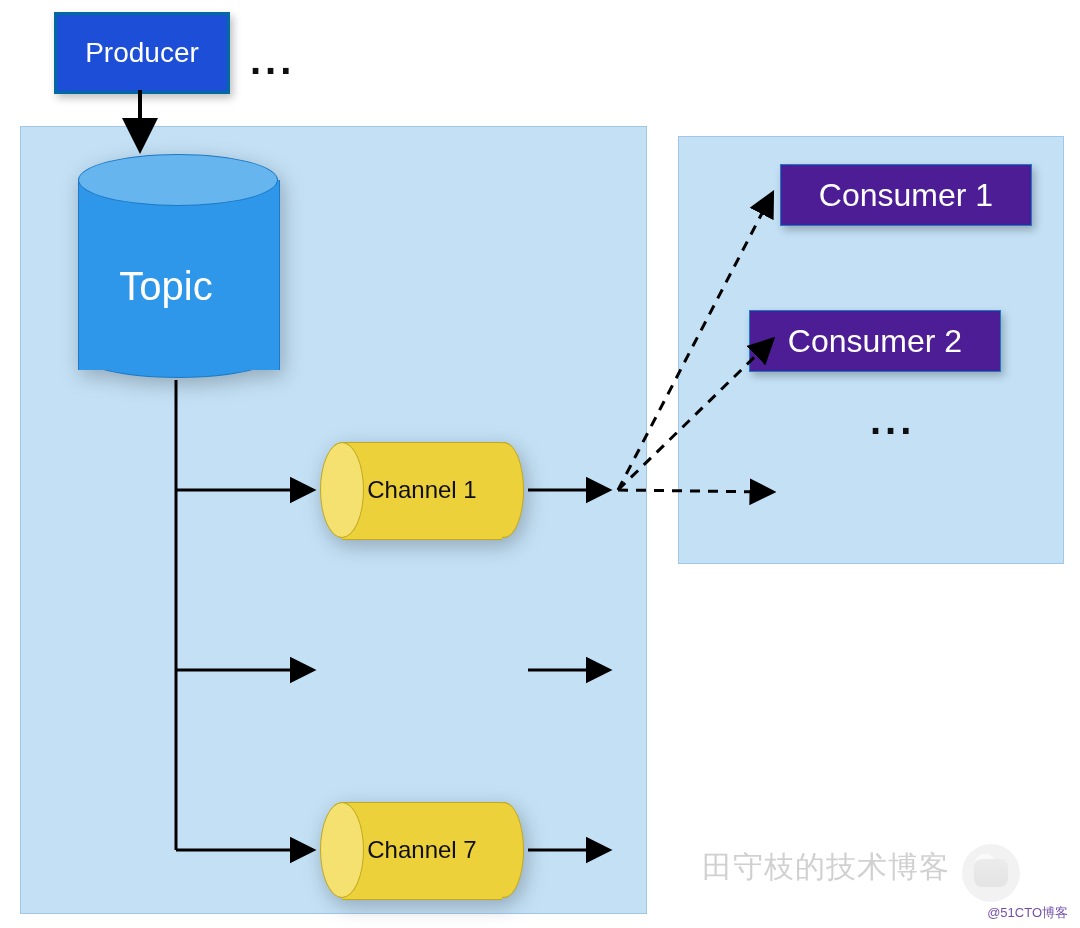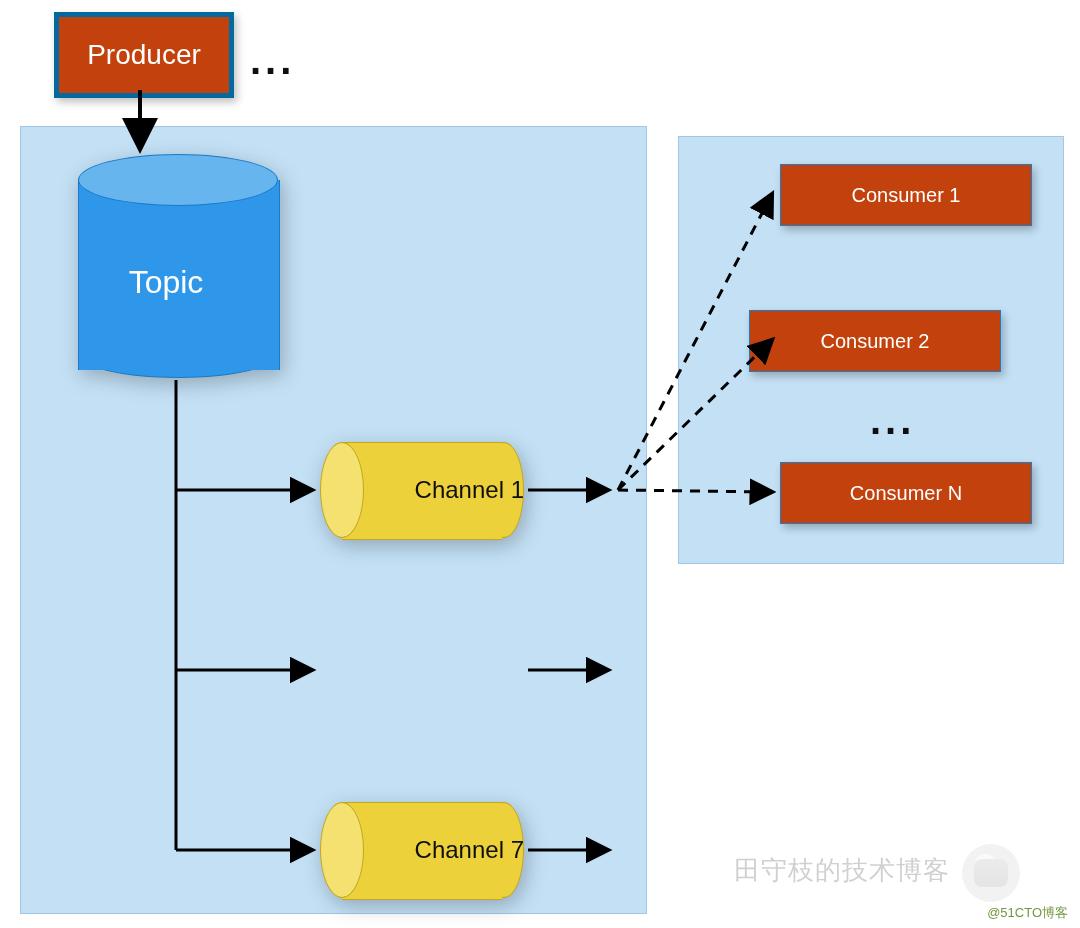--- a/index.html
+++ b/index.html
@@ -1,52 +1,52 @@
 <!DOCTYPE html>
 <html><head>
 <meta charset="utf-8">
 <style>
   html,body{margin:0;padding:0;width:1080px;height:928px;background:#fff;font-family:"Helvetica Neue",Arial,sans-serif;overflow:hidden}
   .stage{position:relative;width:1080px;height:928px}
   .panel{position:absolute;background:#c3e0f5;border:1px solid #9fc8e8}
   .left-panel{left:20px;top:126px;width:625px;height:786px}
   .right-panel{left:678px;top:136px;width:384px;height:426px}
   .box{position:absolute;font-size:28px;color:#fff;text-align:center;box-shadow:3px 4px 8px rgba(0,0,0,.25)}
-  .producer{left:54px;top:12px;width:170px;height:76px;background:#c2410c;border:5px solid #0369a1;line-height:76px}
-  .consumer{background:#c2410c;border:1px solid #1c7cc6;width:250px;height:60px;line-height:60px;font-size:20px}
+  .producer{left:54px;top:12px;width:170px;height:76px;background:#1d4ed8;border:3px solid #0369a1;line-height:76px}
+  .consumer{background:#4c1d95;border:1px solid #1c7cc6;width:250px;height:60px;line-height:60px;font-size:32px}
   .c1{left:780px;top:164px}
   .c2{left:749px;top:310px}
   .cN{left:780px;top:462px}
   .ellipsis{position:absolute;font-size:40px;font-weight:600;color:#0f0f0f;letter-spacing:4px}
   .ell-top{left:250px;top:38px}
   .ell-cons{left:870px;top:398px}
 
   
   .topic-cyl{position:absolute;left:78px;top:154px;width:200px;height:224px;filter:drop-shadow(3px 6px 10px rgba(0,0,0,.25))}
   .topic-body{position:absolute;left:0;top:26px;width:200px;height:190px;background:#2e97ea;border-left:1px solid #1b79c5;border-right:1px solid #1b79c5}
   .topic-top{position:absolute;left:0;top:0;width:200px;height:52px;background:#66b5ef;border:1px solid #1b79c5;border-radius:100px/26px;box-sizing:border-box}
   .topic-bot{position:absolute;left:0;bottom:0;width:200px;height:48px;background:#2e97ea;border:1px solid #1b79c5;border-radius:100px/24px;box-sizing:border-box}
-  .topic-label{position:absolute;left:0;top:110px;width:176px;text-align:center;color:#fff;font-size:32px}
+  .topic-label{position:absolute;left:0;top:110px;width:176px;text-align:center;color:#fff;font-size:40px}
 
   
   .ch{position:absolute;width:204px;height:96px;filter:drop-shadow(3px 6px 10px rgba(0,0,0,.25))}
   .ch-body{position:absolute;left:22px;top:0;width:160px;height:96px;background:#edd13a;border-top:1px solid #c0a81f;border-bottom:1px solid #c0a81f}
   .ch-left{position:absolute;left:0;top:0;width:44px;height:96px;background:#f5e170;border:1px solid #c0a81f;border-radius:22px/48px;box-sizing:border-box}
   .ch-right{position:absolute;right:0;top:0;width:40px;height:96px;background:#edd13a;border:1px solid #c0a81f;border-radius:20px/48px;box-sizing:border-box}
-  .ch-label{position:absolute;left:0;top:0;width:204px;height:100px;line-height:96px;text-align:right;color:#0f0f0f;font-size:24px;font-weight:500}
+  .ch-label{position:absolute;left:0;top:0;width:204px;height:100px;line-height:96px;text-align:center;color:#0f0f0f;font-size:24px;font-weight:500}
   .ch1{left:320px;top:442px}
   .ch2{left:320px;top:622px}
   .ch3{left:320px;top:802px}
 
   svg.wires{position:absolute;left:0;top:0;width:1080px;height:928px;pointer-events:none}
 
   .watermark-logo{position:absolute;right:60px;bottom:26px;width:58px;height:58px;border-radius:50%;background:radial-gradient(circle at 40% 35%,#f6f6f6 0 20%,#e8e8e8 21% 100%);opacity:.55;display:flex;align-items:center;justify-content:center}
   .watermark-logo::before{content:"";width:34px;height:28px;border-radius:8px;background:linear-gradient(#dcdcdc,#cfcfcf)}
-  .watermark-text{position:absolute;right:130px;bottom:40px;font-size:26px;color:#bdbdbd;letter-spacing:1px;opacity:.7}
-  .watermark-small{position:absolute;right:12px;bottom:6px;font-size:13px;color:#4d7c0f;opacity:.8}
+  .watermark-text{position:absolute;right:130px;bottom:40px;font-size:30px;color:#bdbdbd;letter-spacing:1px;opacity:.7}
+  .watermark-small{position:absolute;right:12px;bottom:6px;font-size:13px;color:#4c1d95;opacity:.8}
 </style>
 </head>
 <body>
 <div class="stage">
 
   <div class="panel left-panel"></div>
   <div class="panel right-panel"></div>
 
   <div class="box producer">Producer</div>
   <div class="ellipsis ell-top">...</div>
@@ -67,21 +67,20 @@
   <div class="ch ch3">
     <div class="ch-right"></div>
       <div class="ch-body"></div>
       <div class="ch-left"></div>
     <div class="ch-label">Channel 7</div>
   </div>
 
   <div class="box consumer c1">Consumer 1</div>
   <div class="box consumer c2">Consumer 2</div>
   <div class="ellipsis ell-cons">...</div>
-  <div class="box consumer cN">Consumer N</div>
 
   <svg class="wires">
     <defs>
       <marker id="arrow" viewBox="0 0 12 12" refX="10" refY="6" markerWidth="9" markerHeight="9" orient="auto-start-reverse">
         <path d="M0,0 L12,6 L0,12 z" fill="#000"></path>
       </marker>
     </defs>
 
     <line x1="140" y1="90" x2="140" y2="148" stroke="#000" stroke-width="4" marker-end="url(#arrow)"></line>
 

